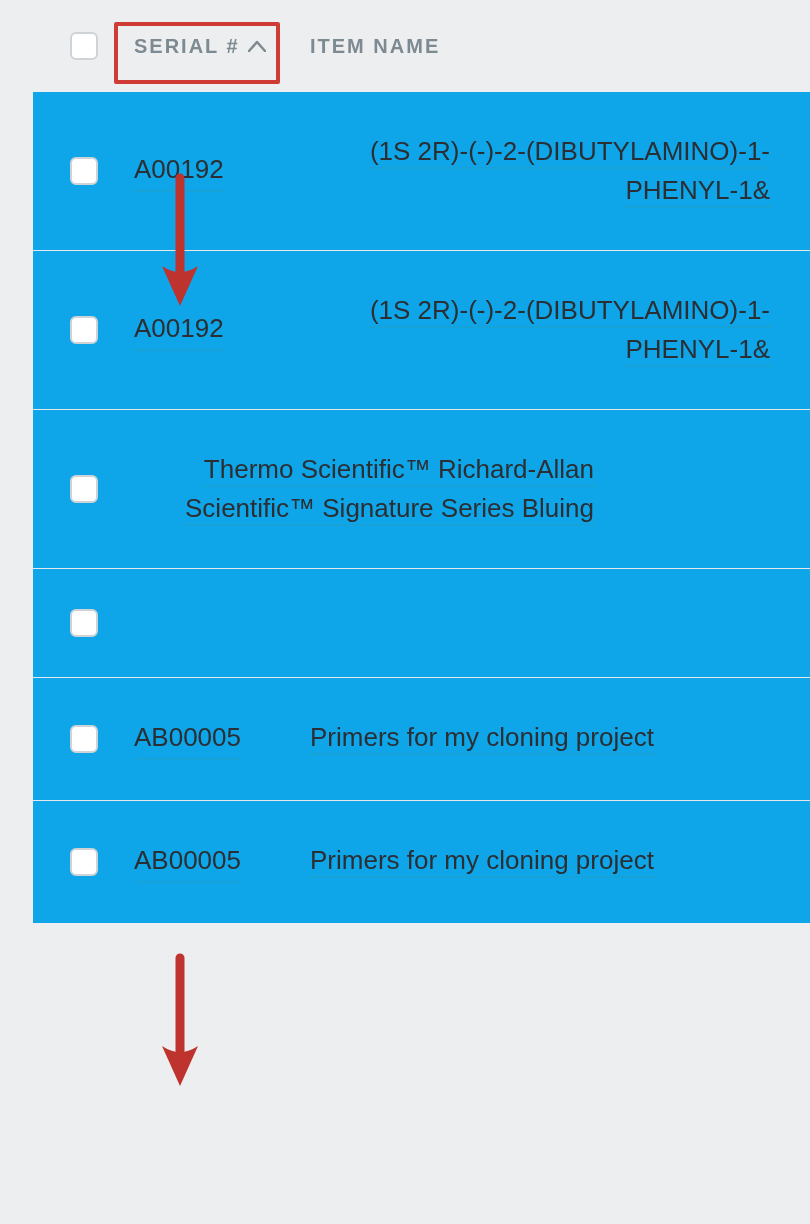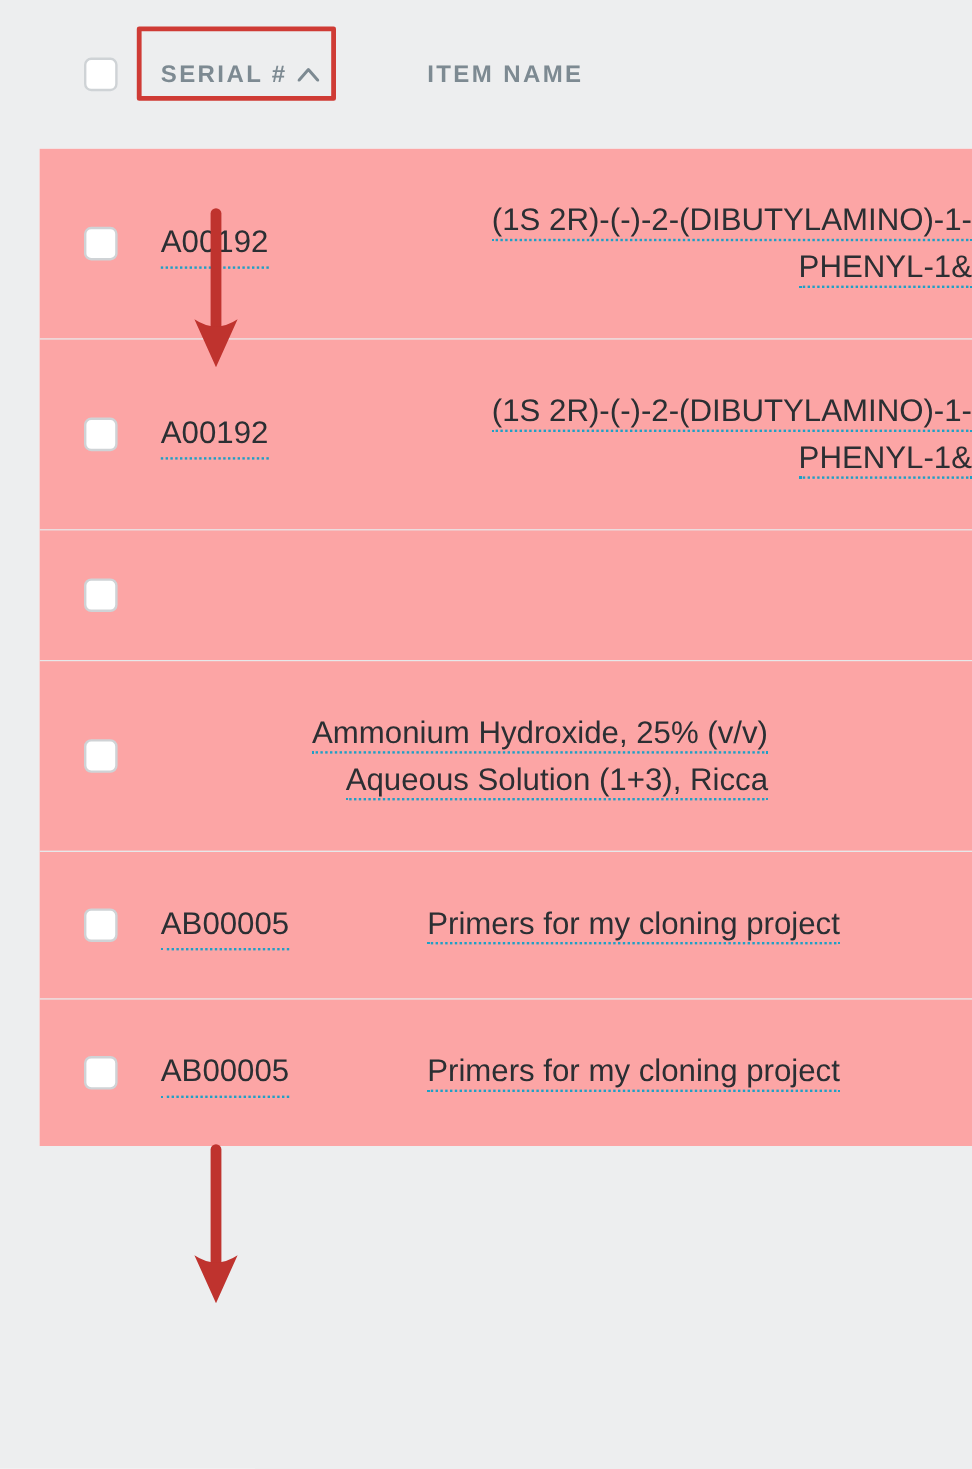--- a/index.html
+++ b/index.html
@@ -8,28 +8,28 @@
     font-family: -apple-system, BlinkMacSystemFont, "Segoe UI", Helvetica, Arial, sans-serif;
     background: #edeeef;
     color: #2d3436;
     overflow: hidden;
     position: relative;
   }
 
   .header-row {
     display: flex;
     align-items: center;
-    height: 124px;
+    height: 92px;
     padding-left: 70px;
     background: #edeeef;
   }
 
   .col-check { width: 64px; flex: 0 0 64px; display:flex; align-items:center; }
   .col-serial { width: 176px; flex: 0 0 176px; display:flex; align-items:center; }
-  .col-name { flex: 1; display:flex; align-items:flex-start;margin-left:46px; }
+  .col-name { flex: 1; display:flex; align-items:flex-start; }
 
   .checkbox {
     width: 28px; height: 28px;
     border: 2px solid #cfd3d6;
     border-radius: 6px;
     background: #fff;
     cursor: pointer;
   }
 
   .th {
@@ -63,21 +63,21 @@
   .table-body {
     margin-left: 33px;
     width: 777px;
     background: #fff;
   }
 
   .row {
     display: flex;
     padding: 40px 0 40px 37px;
     border-top: 1px solid #e6e8ea;
-    background: #fca5a5;
+    background: #0ea5e9;
   }
   .row:first-child { border-top: none; }
 
   .serial-link, .name-link {
     font-size: 26px;
     line-height: 1.5;
     color: #2b2f33;
     text-decoration: none;
     border-bottom: 2px dotted #1ea0c6;
     padding-bottom: 1px;
@@ -141,28 +141,28 @@
       </div>
     <div class="col-name">
         <div class="name-wrap"><a class="name-link">(1S 2R)-(-)-2-(DIBUTYLAMINO)-1-PHENYL-1&amp;</a></div>
       </div>
   </div>
 
   <div class="row">
     <div class="col-check">
         <div class="checkbox"></div>
       </div>
-  </div>
-
-  <div class="row">
-    <div class="col-check">
-        <div class="checkbox"></div>
-      </div>
-    <div class="col-name">
-        <div class="name-wrap"><a class="name-link">Ammonium Hydroxide, 25% (v/v) Aqueous Solution (1+3), Ricca</a></div>
+    <div class="col-name">
+        <div class="name-wrap"><a class="name-link">Thermo Scientific™ Richard-Allan Scientific™ Signature Series Bluing</a></div>
+      </div>
+  </div>
+
+  <div class="row">
+    <div class="col-check">
+        <div class="checkbox"></div>
       </div>
   </div>
 
   <div class="row">
     <div class="col-check">
         <div class="checkbox"></div>
       </div>
     <div class="col-serial">
         <a class="serial-link">AB00005</a>
       </div>

